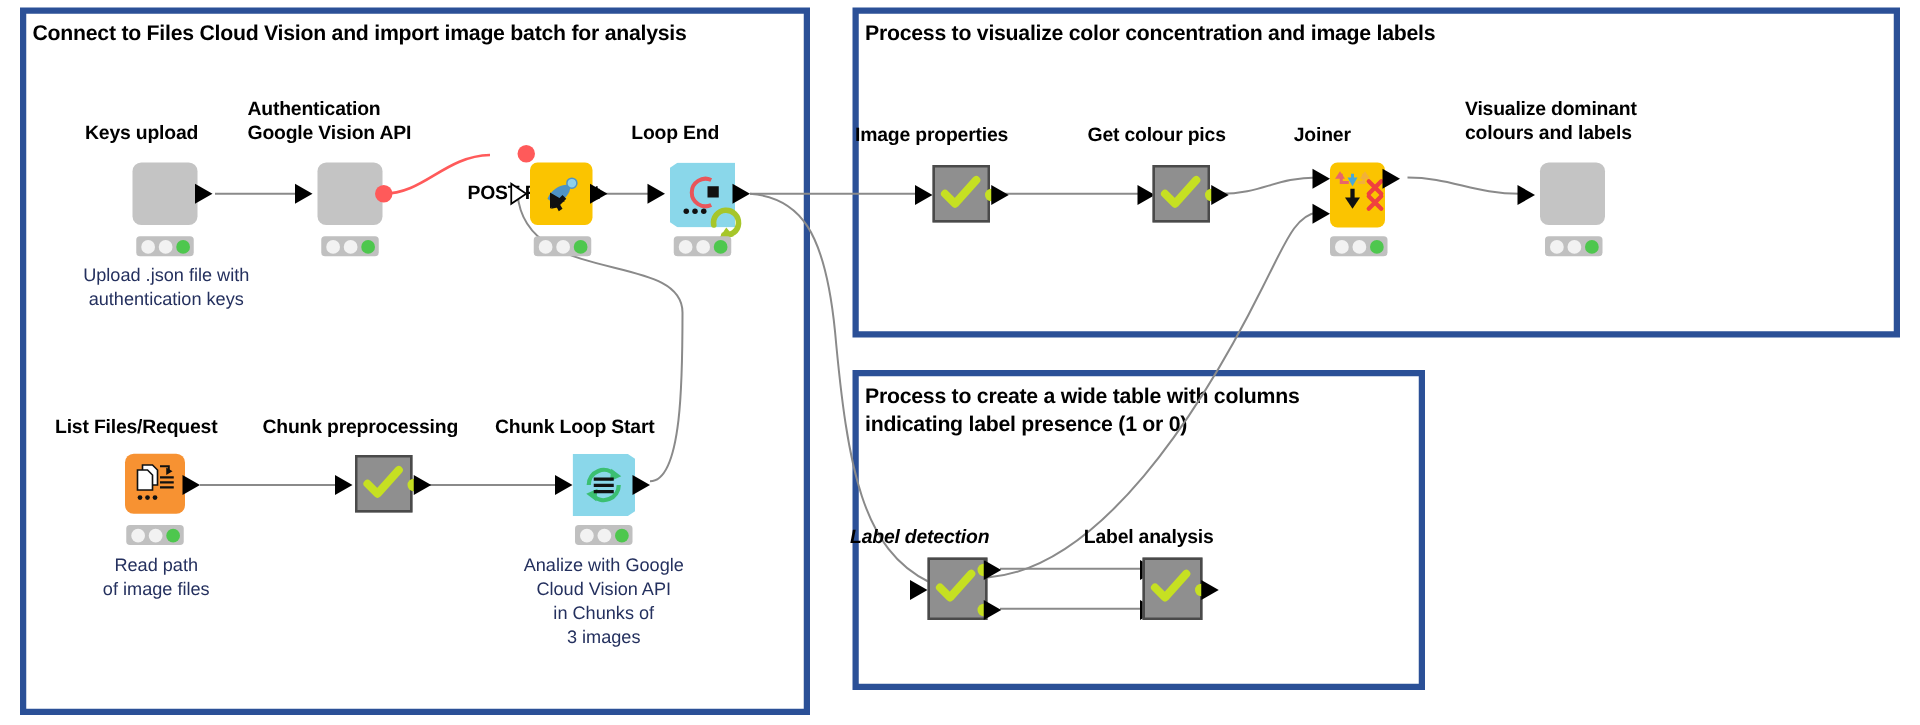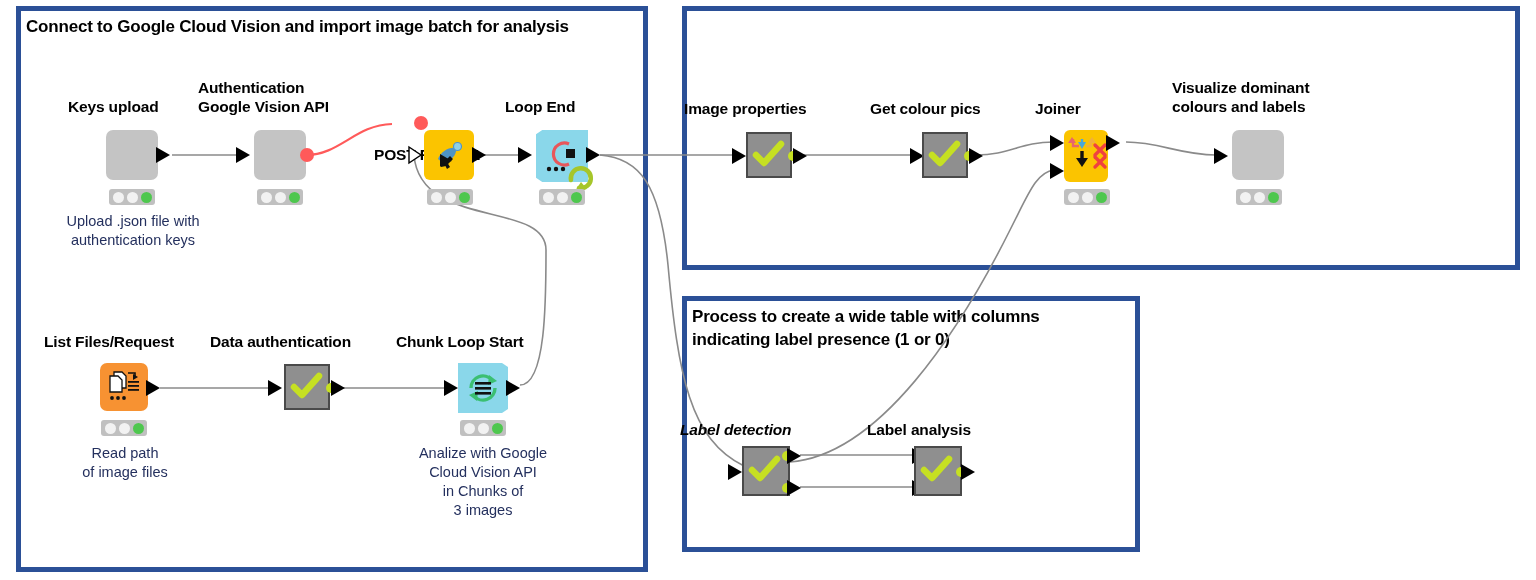--- a/index.html
+++ b/index.html
@@ -125,21 +125,22 @@
 </style>
 </head>
 <body>
 
 <div id="canvas">
 
   <div class="panel" style="left:16px; top:6px; width:632px; height:566px;"></div>
   <div class="panel" style="left:682px; top:6px; width:838px; height:264px;"></div>
   <div class="panel" style="left:682px; top:296px; width:458px; height:256px;"></div>
 
-  <div class="panel-title" style="left:26px; top:15px; width:600px;">Connect to Google Cloud Vision and import image batch for analysis</div>
+  <div class="panel-title" style="left:26px; top:15px; width:600px;">Connect to Files Cloud Vision and import image batch for analysis</div>
+  <div class="panel-title" style="left:692px; top:15px; width:810px;">Process to visualize color concentration and image labels</div>
   <div class="panel-title" style="left:692px; top:305px; width:430px;">Process to create a wide table with columns indicating label presence (1 or 0)</div>
 
   <svg id="wires" viewBox="0 0 1536 580" xmlns="http://www.w3.org/2000/svg">
     <defs>
       <style>
         .w  { fill:none; stroke:#8a8a8a; stroke-width:1.6; }
         .wr { fill:none; stroke:#ff5a5a; stroke-width:2.2; }
       </style>
     </defs>
 
@@ -277,21 +278,21 @@
     <div class="status" style="left:101px; top:420px;">
       <span class="lamp"></span>
       <span class="lamp"></span>
       <span class="lamp on-green"></span>
     </div>
     <div class="node-desc" style="left:42px; top:444px; width:166px;">Read path
 of image files</div>
   </div>
 
   <div class="node">
-    <div class="node-label" style="left:210px; top:332px; width:180px;">Data authentication</div>
+    <div class="node-label" style="left:210px; top:332px; width:180px;">Chunk preprocessing</div>
     <svg class="port-svg" style="left:268px; top:378px; width:20px; height:20px;">
       <polygon points="0,2 14,10 0,18" fill="#000000"></polygon>
     </svg>
     <div class="node-box box-meta" style="left:284px; top:364px; width:46px; height:46px;"></div>
     <svg class="icon-svg" style="left:288px; top:370px; width:38px; height:34px;" viewBox="0 0 38 34">
       <path d="M6 17 L14 25 L31 6" fill="none" stroke="#c6e022" stroke-width="6.5" stroke-linecap="round" stroke-linejoin="round"></path>
     </svg>
     <svg class="port-svg" style="left:326px; top:378px; width:24px; height:20px;">
       <circle cx="5" cy="10" r="5" fill="#c6e022"></circle>
       <polygon points="5,2 19,10 5,18" fill="#000000"></polygon>

